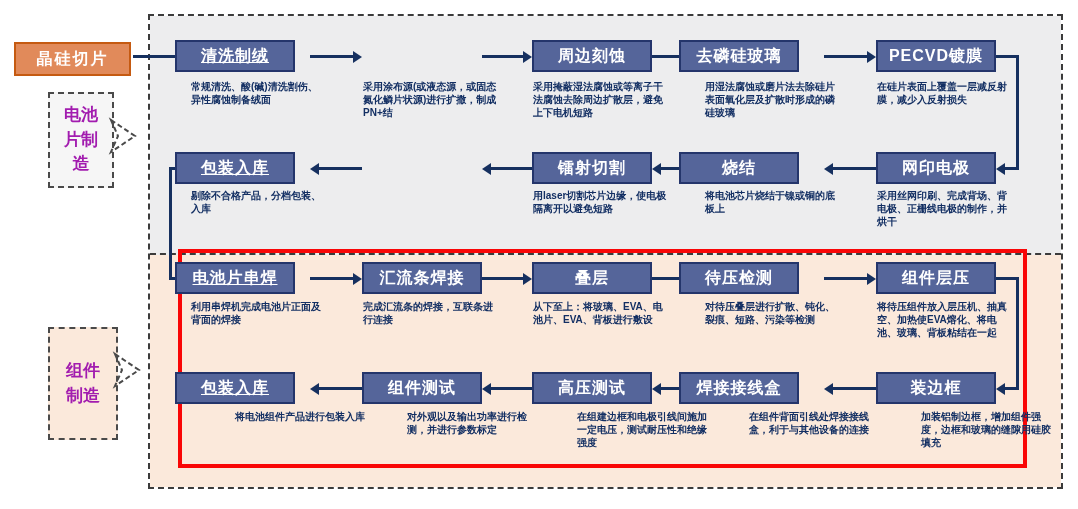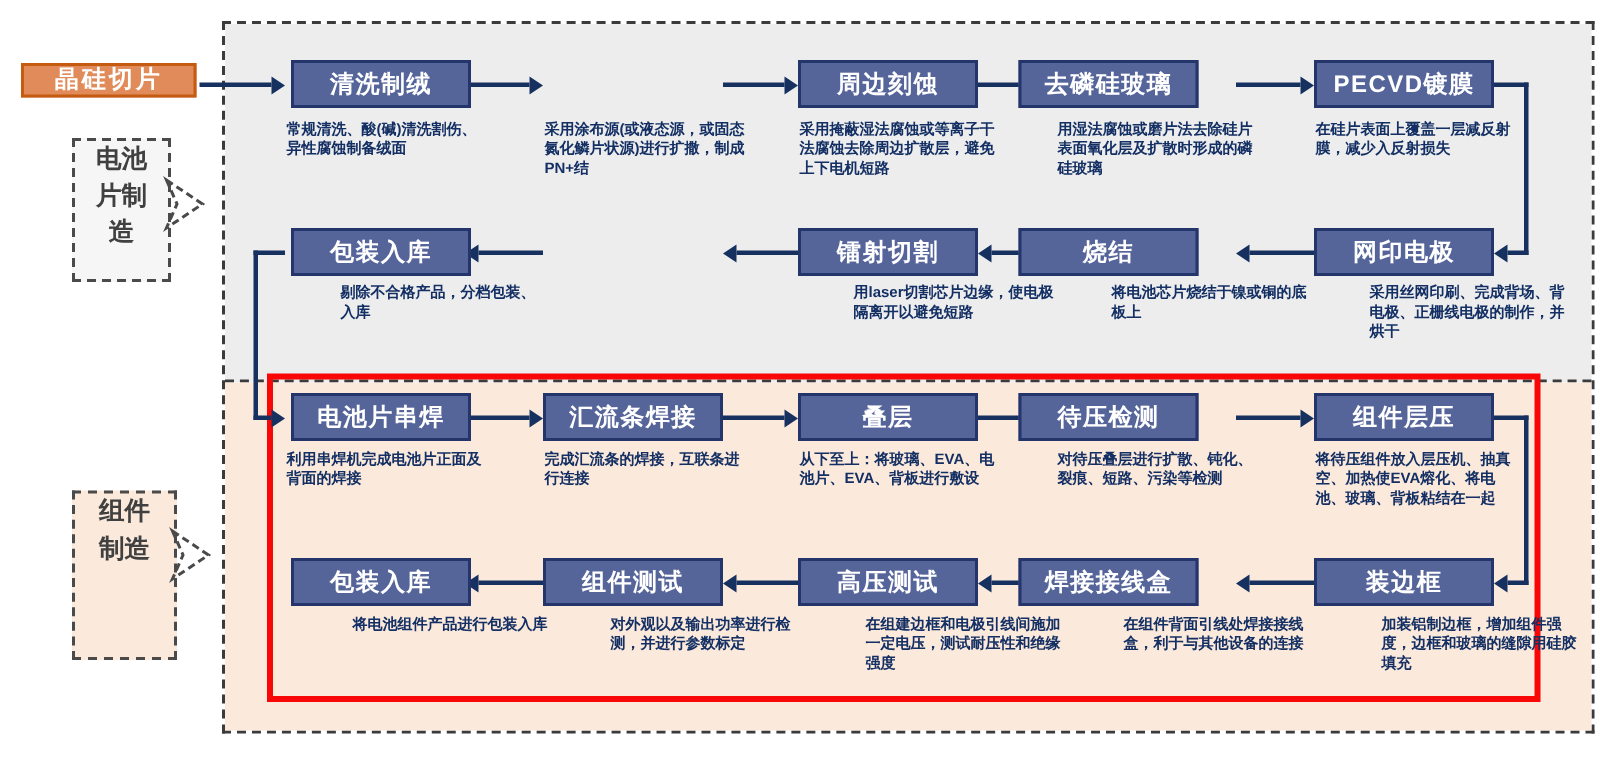--- a/index.html
+++ b/index.html
@@ -10,27 +10,27 @@
   .outer{position:absolute;left:148px;top:14px;width:915px;height:475px;
          border:2px dashed #3b3b3b;box-sizing:border-box;display:flex;flex-direction:column;z-index:0;}
   .sec-top{height:237px;background:#ededee;border-bottom:2px dashed #3b3b3b;}
   .sec-bottom{flex:1;background:#fbe9db;}
 
   
   .redrect{position:absolute;left:178px;top:249px;width:849px;height:219px;
            border:4px solid #f90606;box-sizing:border-box;z-index:1;}
 
   
-  .source{position:absolute;left:14px;top:42px;width:117px;height:23px;background:#e18a5a;
+  .source{position:absolute;left:14px;top:42px;width:117px;height:34px;background:#e18a5a;
           border:2px solid #c55a11;box-sizing:border-box;display:flex;align-items:center;justify-content:center;
           color:#ffffff;font-weight:700;font-size:16px;letter-spacing:2px;z-index:3;}
 
   
   .stage-lbl{position:absolute;border:2px dashed #4a4a4a;box-sizing:border-box;display:flex;
-             align-items:flex-start;justify-content:center;font-weight:700;font-size:17px;color:#404040;
+             align-items:center;justify-content:center;font-weight:700;font-size:17px;color:#a21caf;
              line-height:1.45;text-align:center;z-index:3;}
   .stage-lbl .wrap2{width:40px;word-break:break-all;}
   .stage-cell{left:48px;top:92px;width:66px;height:96px;background:#f6f6f6;}
   .stage-module{left:48px;top:327px;width:70px;height:113px;background:#fbe9db;}
   .stage-arrow{position:absolute;z-index:3;}
 
   
   .titlebox{position:absolute;width:120px;height:32px;background:#55659a;border:2px solid #24356b;
             box-sizing:border-box;display:flex;align-items:center;justify-content:center;color:#ffffff;
             font-weight:700;font-size:16px;letter-spacing:1px;z-index:3;white-space:nowrap;}
@@ -39,24 +39,24 @@
 
   
   .arr{position:absolute;height:3px;background:#16305f;z-index:2;}
   .vline{position:absolute;width:3px;background:#16305f;z-index:2;}
   .arr-r::after{content:'';position:absolute;right:-9px;top:-4.5px;width:0;height:0;
                 border-left:9px solid #16305f;border-top:6px solid transparent;border-bottom:6px solid transparent;}
   .arr-l::before{content:'';position:absolute;left:-9px;top:-4.5px;width:0;height:0;
                  border-right:9px solid #16305f;border-top:6px solid transparent;border-bottom:6px solid transparent;}
 
   
-  .c1{left:194px;} .c2{left:362px;} .c3{left:532px;} .c4{left:679px;} .c5{left:876px;}
+  .c1{left:175px;text-decoration:underline;} .c2{left:362px;} .c3{left:532px;} .c4{left:679px;} .c5{left:876px;}
   .d1{left:191px;} .d2{left:363px;} .d3{left:533px;} .d4{left:705px;} .d5{left:877px;}
   .r1{top:40px;} .r2{top:152px;} .r3{top:262px;} .r4{top:372px;}
-  .e1{top:80px;} .e2{top:189px;margin-left:36px;} .e3{top:300px;} .e4{top:410px;margin-left:44px;}
+  .e1{top:80px;} .e2{top:189px;} .e3{top:300px;} .e4{top:410px;margin-left:44px;}
 </style>
 </head>
 <body>
 
 <div id="stage">
 
   <div class="outer">
     <div class="sec-top"></div>
     <div class="sec-bottom"></div>
   </div>

